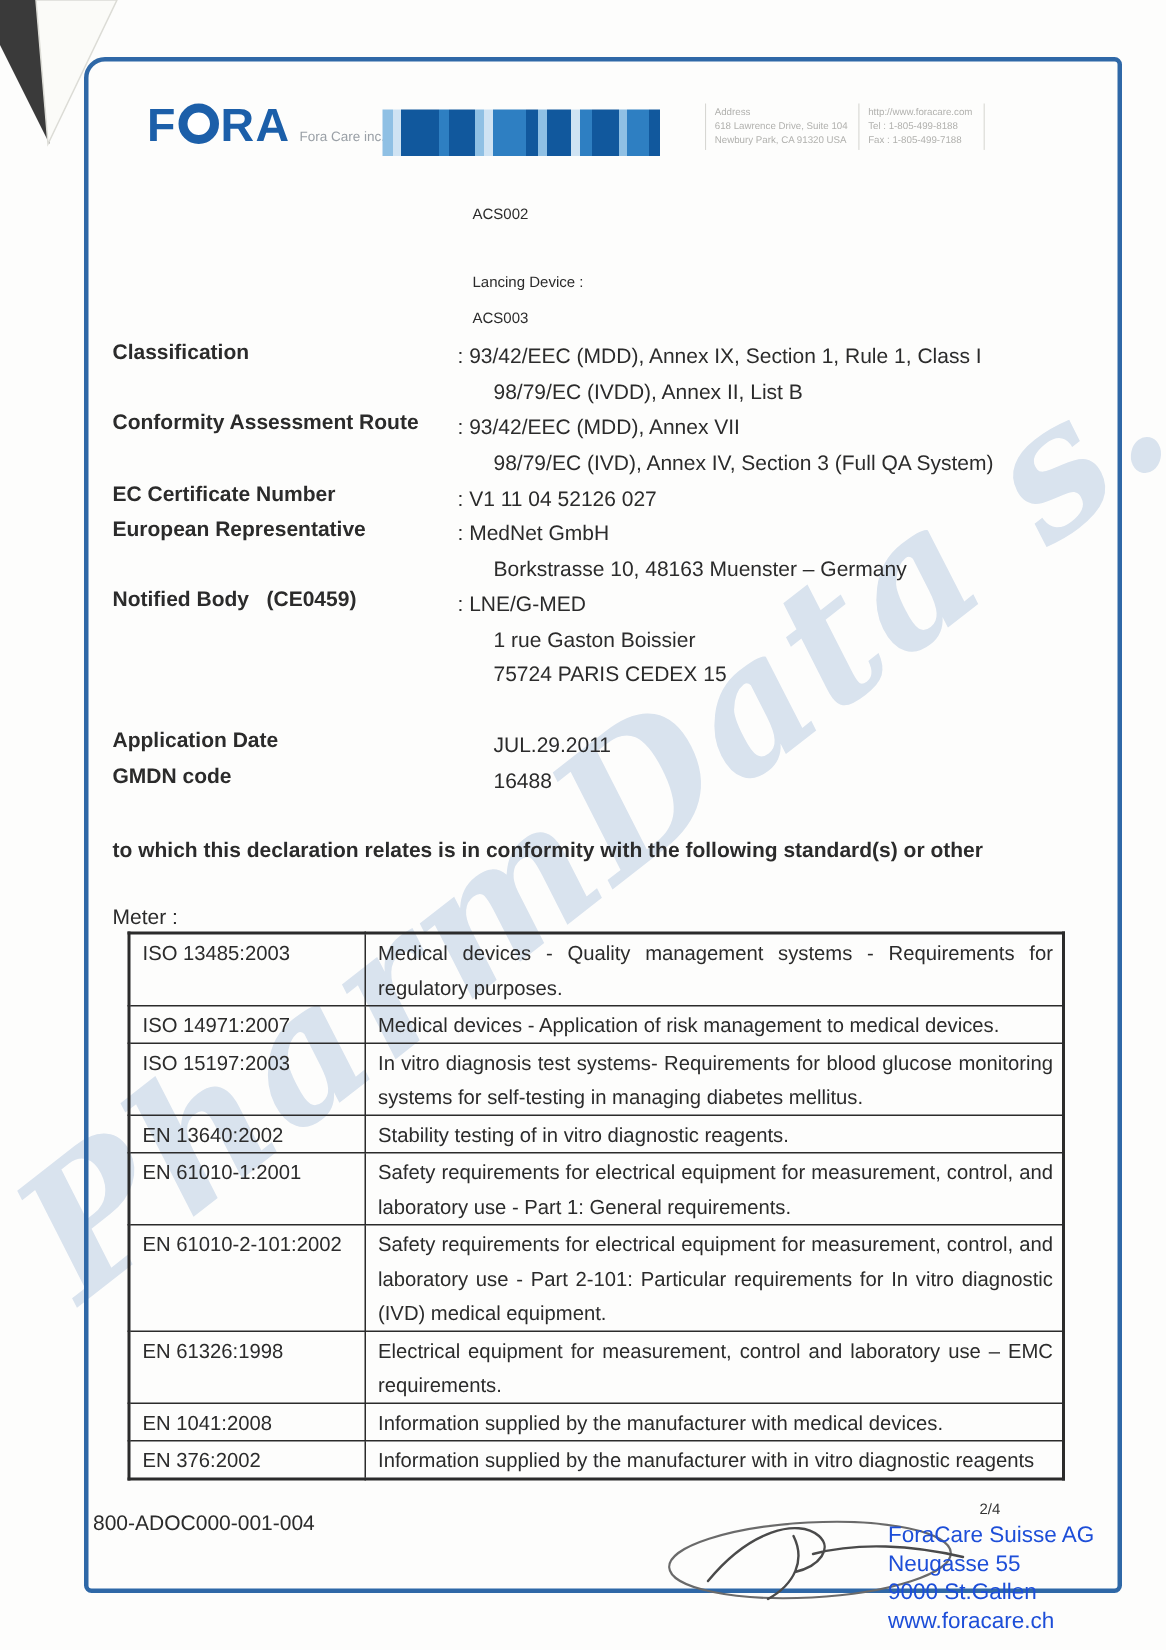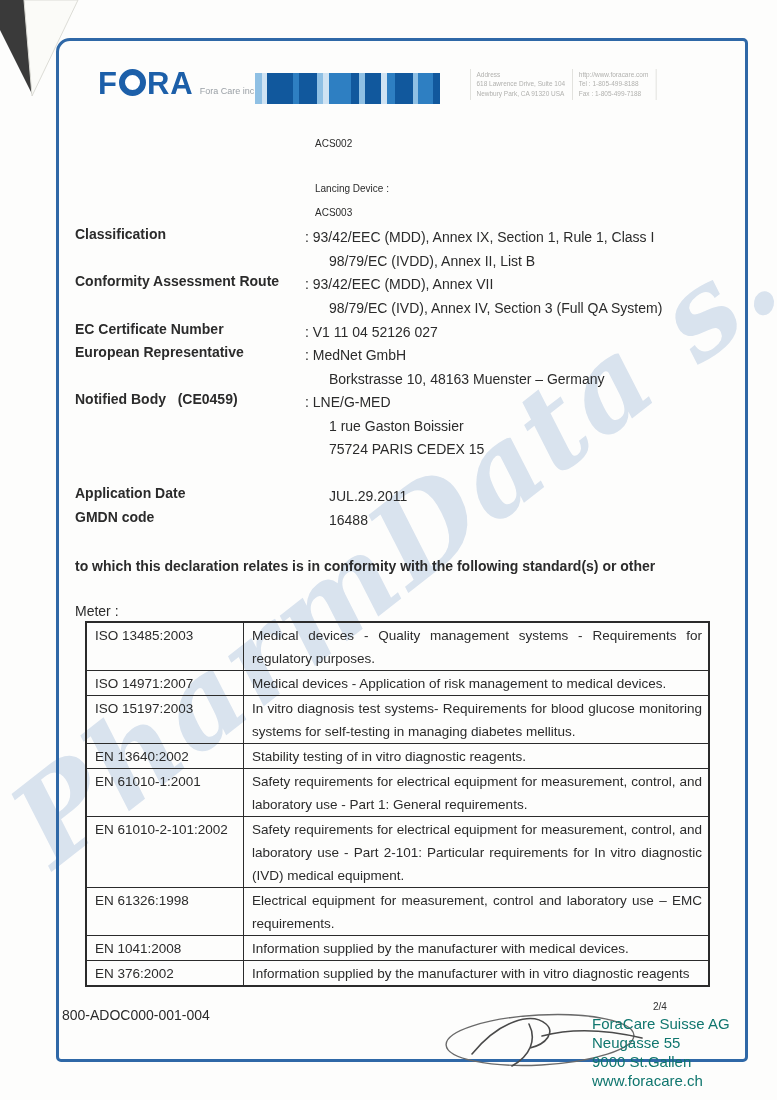--- a/index.html
+++ b/index.html
@@ -70,21 +70,21 @@
   table.standards td{
     border:1.5px solid #2b2b2b;vertical-align:top;
     line-height:23px;padding:0.5px 6px 0.5px 8px;margin-left:31px;
   }
   td.code{width:142px;}
   td.desc{text-align:justify;}
   .doc-number{position:absolute;left:3px;top:966px;font-size:14px;}
   
   .signature{position:absolute;left:442px;top:1000px;z-index:3;}
   .page-number{position:absolute;left:653px;top:1001px;z-index:3;font-size:10px;color:#333;}
-  .company{position:absolute;left:592px;top:1014px;z-index:3;font-size:15px;line-height:19px;color:#0f766e;}
+  .company{position:absolute;left:592px;top:1014px;z-index:3;font-size:15px;line-height:19px;color:#1d4ed8;}
   
   .fold{position:absolute;left:0;top:0;z-index:4;}
 </style>
 </head>
 <body>
 
 <div class="watermark">PharmData s. r. o.</div>
 
 <div class="frame">
 

